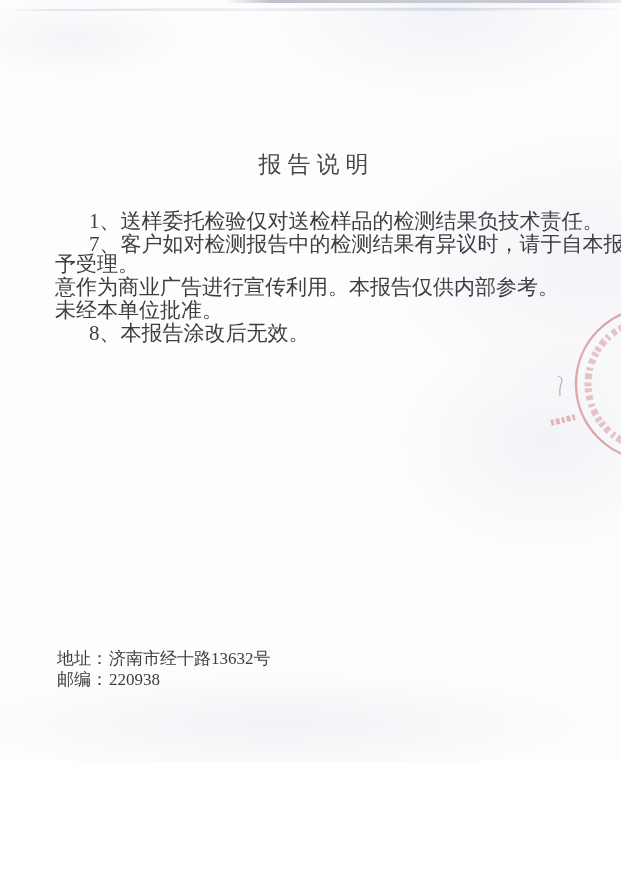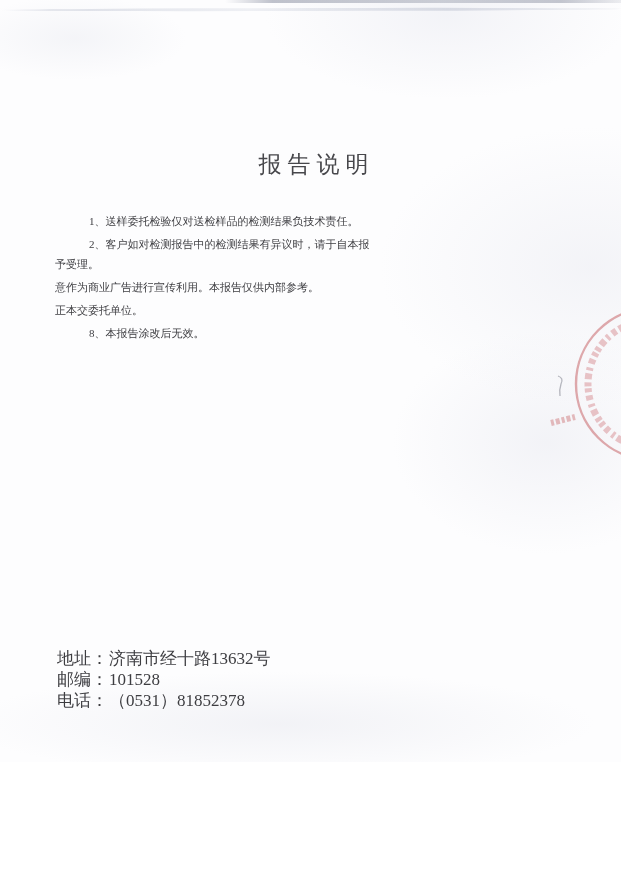--- a/index.html
+++ b/index.html
@@ -52,21 +52,21 @@
     line-height: 32px;
     letter-spacing: 6px;
     font-weight: 400;
     color: #47474b;
   }
   .notes {
     position: absolute;
     top: 211px;
     left: 55px;
     width: 504px;
-    font-size: 11px;
+    font-size: 21px;
     line-height: 20px;
     color: #3e3e42;
   }
   .notes p {
     margin: 0 0 3px 0;
     padding: 0;
   }
   .notes .line {
     white-space: nowrap;
   }
@@ -104,43 +104,40 @@
   <div class="scan-top-dark"></div>
   <div class="scan-top-wave"></div>
 
   <h1 class="doc-title">报告说明</h1>
 
   <div class="notes">
     <p>
       <span class="line first">1、送样委托检验仅对送检样品的检测结果负技术责任。</span>
     </p>
     <p>
-      <span class="line first" style="display:block">2、客户如对检测报告中的检测结果有异议时，请于自本报</span>
+      <span class="line first" style="display:block">7、客户如对检测报告中的检测结果有异议时，请于自本报</span>
       <span class="line" style="display:block">予受理。</span>
     </p>
     <p>
       <span class="line" style="display:block">意作为商业广告进行宣传利用。本报告仅供内部参考。</span>
     </p>
     <p>
-      <span class="line" style="display:block">正本交委托单位。</span>
+      <span class="line" style="display:block">未经本单位批准。</span>
     </p>
     <p>
       <span class="line first">8、本报告涂改后无效。</span>
     </p>
   </div>
 
   <div class="contact">
     <div class="row">
       <span class="label">地址：</span><span>济南市经十路13632号</span>
     </div>
     <div class="row">
-      <span class="label">邮编：</span><span>101528</span>
-    </div>
-    <div class="row">
-      <span class="label">电话：</span><span>（0531）81852378</span>
+      <span class="label">邮编：</span><span>220938</span>
     </div>
   </div>
 
   <svg class="stamp-svg" width="90" height="170" viewBox="0 0 90 170" aria-hidden="true">
 
     <circle cx="121" cy="94" r="76" fill="none" stroke="rgba(196,88,92,0.5)" stroke-width="2.4"></circle>
 
     <circle cx="121" cy="94" r="64" fill="none" stroke="rgba(198,92,96,0.34)" stroke-width="7" stroke-dasharray="4 3 6 3 3 4 5 3 4 2" transform="rotate(12 121 94)"></circle>
 
     <path d="M 20 133 L 44 127" fill="none" stroke="rgba(198,92,96,0.4)" stroke-width="6" stroke-dasharray="3 2 4 2"></path>

